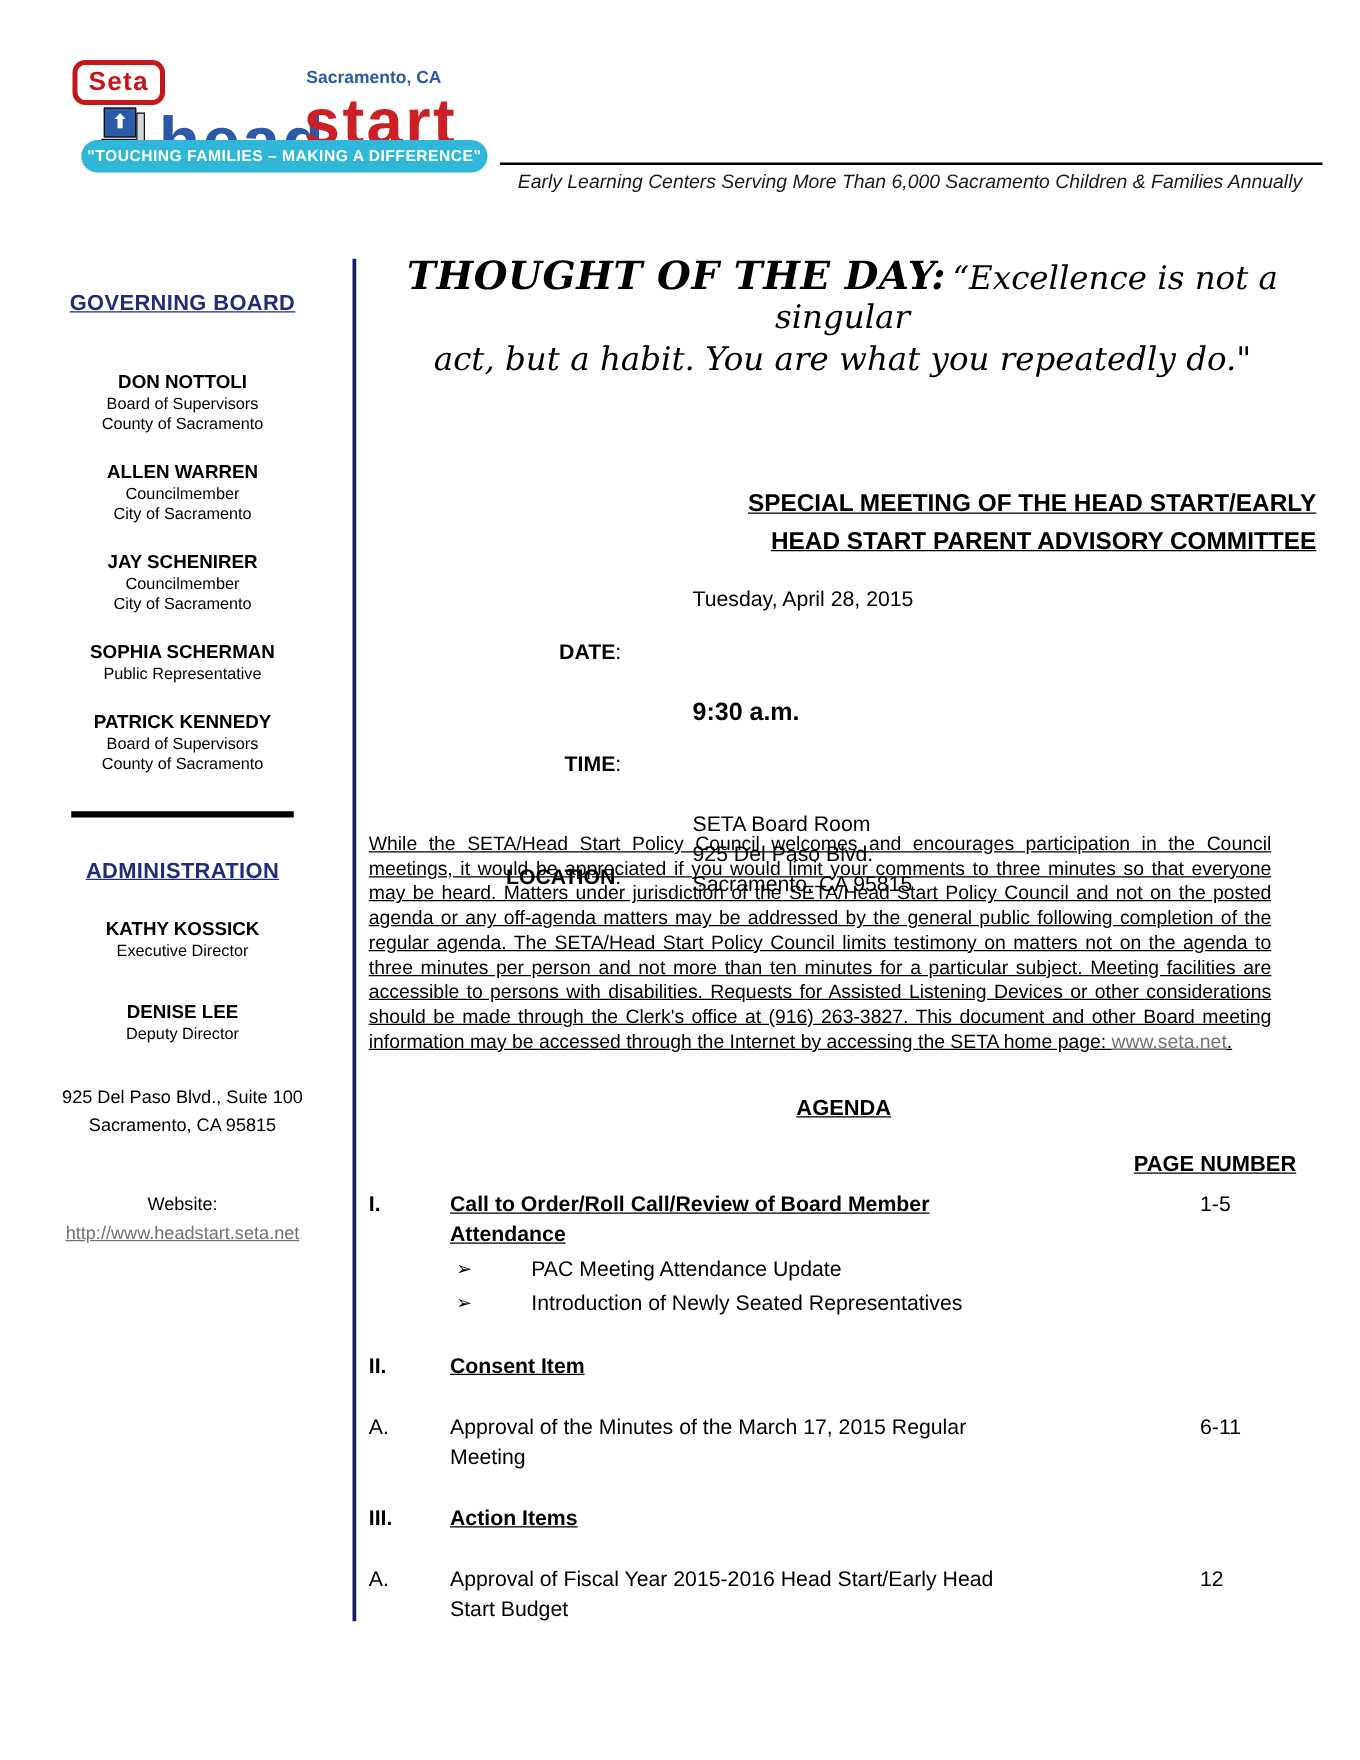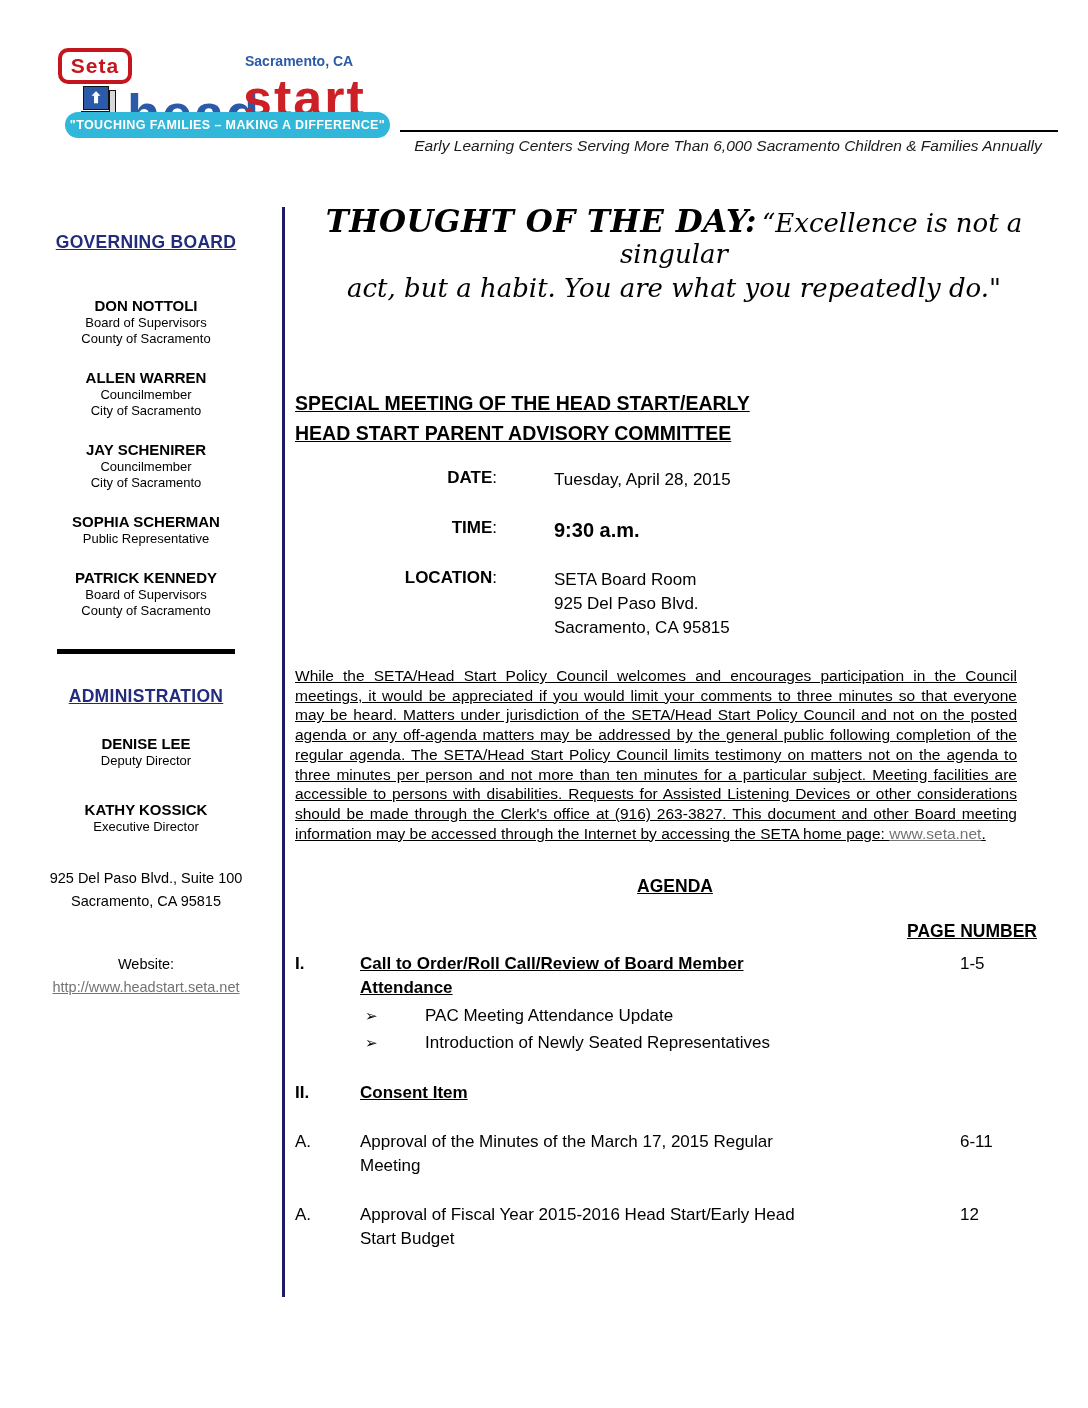--- a/index.html
+++ b/index.html
@@ -64,27 +64,27 @@
   .vrule { position:absolute; left:282px; top:207px; width:3px; height:1090px; background:#1C1C66; }
 
   
   .thought { position:absolute; left:300px; top:203px; width:748px; text-align:center; font-family:"DejaVu Serif", serif; font-style:italic; }
   .thought-label { font-size:31px; font-weight:bold; letter-spacing:0.5px; }
   .thought-quote { font-size:26px; }
   .thought-line2 { margin-top:4px; }
   .thought-author { margin-top:22px; text-align:right; font-size:23px; padding-right:10px; }
 
   .meeting-title {
-    position:absolute; left:295px; top:388px; width:758px; text-align:left;
+    position:absolute; left:295px; top:388px; width:758px; text-align:right;
     font-size:19.5px; font-weight:bold; text-decoration:underline; line-height:30px;
   }
 
   .dtl { position:absolute; left:295px; top:468px; width:740px; }
   .dtl-row { display:grid; grid-template-columns:202px 1fr; margin-bottom:26px; }
-  .dtl-label { text-align:right; font-size:17px; }
+  .dtl-label { text-align:right; font-size:17px;margin-top:44px; }
   .dtl-label b { font-weight:bold; }
   .dtl-value { padding-left:57px; font-size:17px; line-height:24px; }
   .dtl-value.time { font-weight:bold; font-size:20px; }
 
   .notice {
     position:absolute; left:295px; top:666px; width:722px;
     font-size:15.5px; line-height:19.7px; text-align:justify; text-decoration:underline;
   }
 
   .agenda-head { position:absolute; left:295px; top:876px; width:760px; text-align:center; font-size:17.5px; font-weight:bold; }
@@ -149,26 +149,26 @@
       <div class="name">PATRICK KENNEDY</div>
       <div class="sub">Board of Supervisors</div>
       <div class="sub">County of Sacramento</div>
     </div>
 
     <div class="side-bar-rule"></div>
 
     <div class="side-title admin-title">ADMINISTRATION</div>
 
     <div class="staff">
+      <div class="name">KATHY KOSSICK</div>
+      <div class="sub">Executive Director</div>
+    </div>
+    <div class="staff">
       <div class="name">DENISE LEE</div>
       <div class="sub">Deputy Director</div>
-    </div>
-    <div class="staff">
-      <div class="name">KATHY KOSSICK</div>
-      <div class="sub">Executive Director</div>
     </div>
 
     <div class="side-address">
       <div>925 Del Paso Blvd., Suite 100</div>
       <div>Sacramento, CA 95815</div>
     </div>
 
 
     <div class="side-web">
       <div>Website:</div>
@@ -238,20 +238,25 @@
       <div class="title hd">Consent Item</div>
       <div class="pages"></div>
     </div>
 
     <div class="agenda-row mb-md">
       <div class="numeral">A.</div>
       <div class="title">Approval of the Minutes of the March 17, 2015 Regular Meeting</div>
       <div class="pages">6-11</div>
     </div>
 
+    <div class="agenda-row mb-md">
+      <div class="numeral bold">III.</div>
+      <div class="title hd">Action Items</div>
+      <div class="pages"></div>
+    </div>
 
     <div class="agenda-row">
       <div class="numeral">A.</div>
       <div class="title">Approval of Fiscal Year 2015-2016 Head Start/Early Head Start Budget</div>
       <div class="pages">12</div>
     </div>
 
   </div>
 </div>
 

